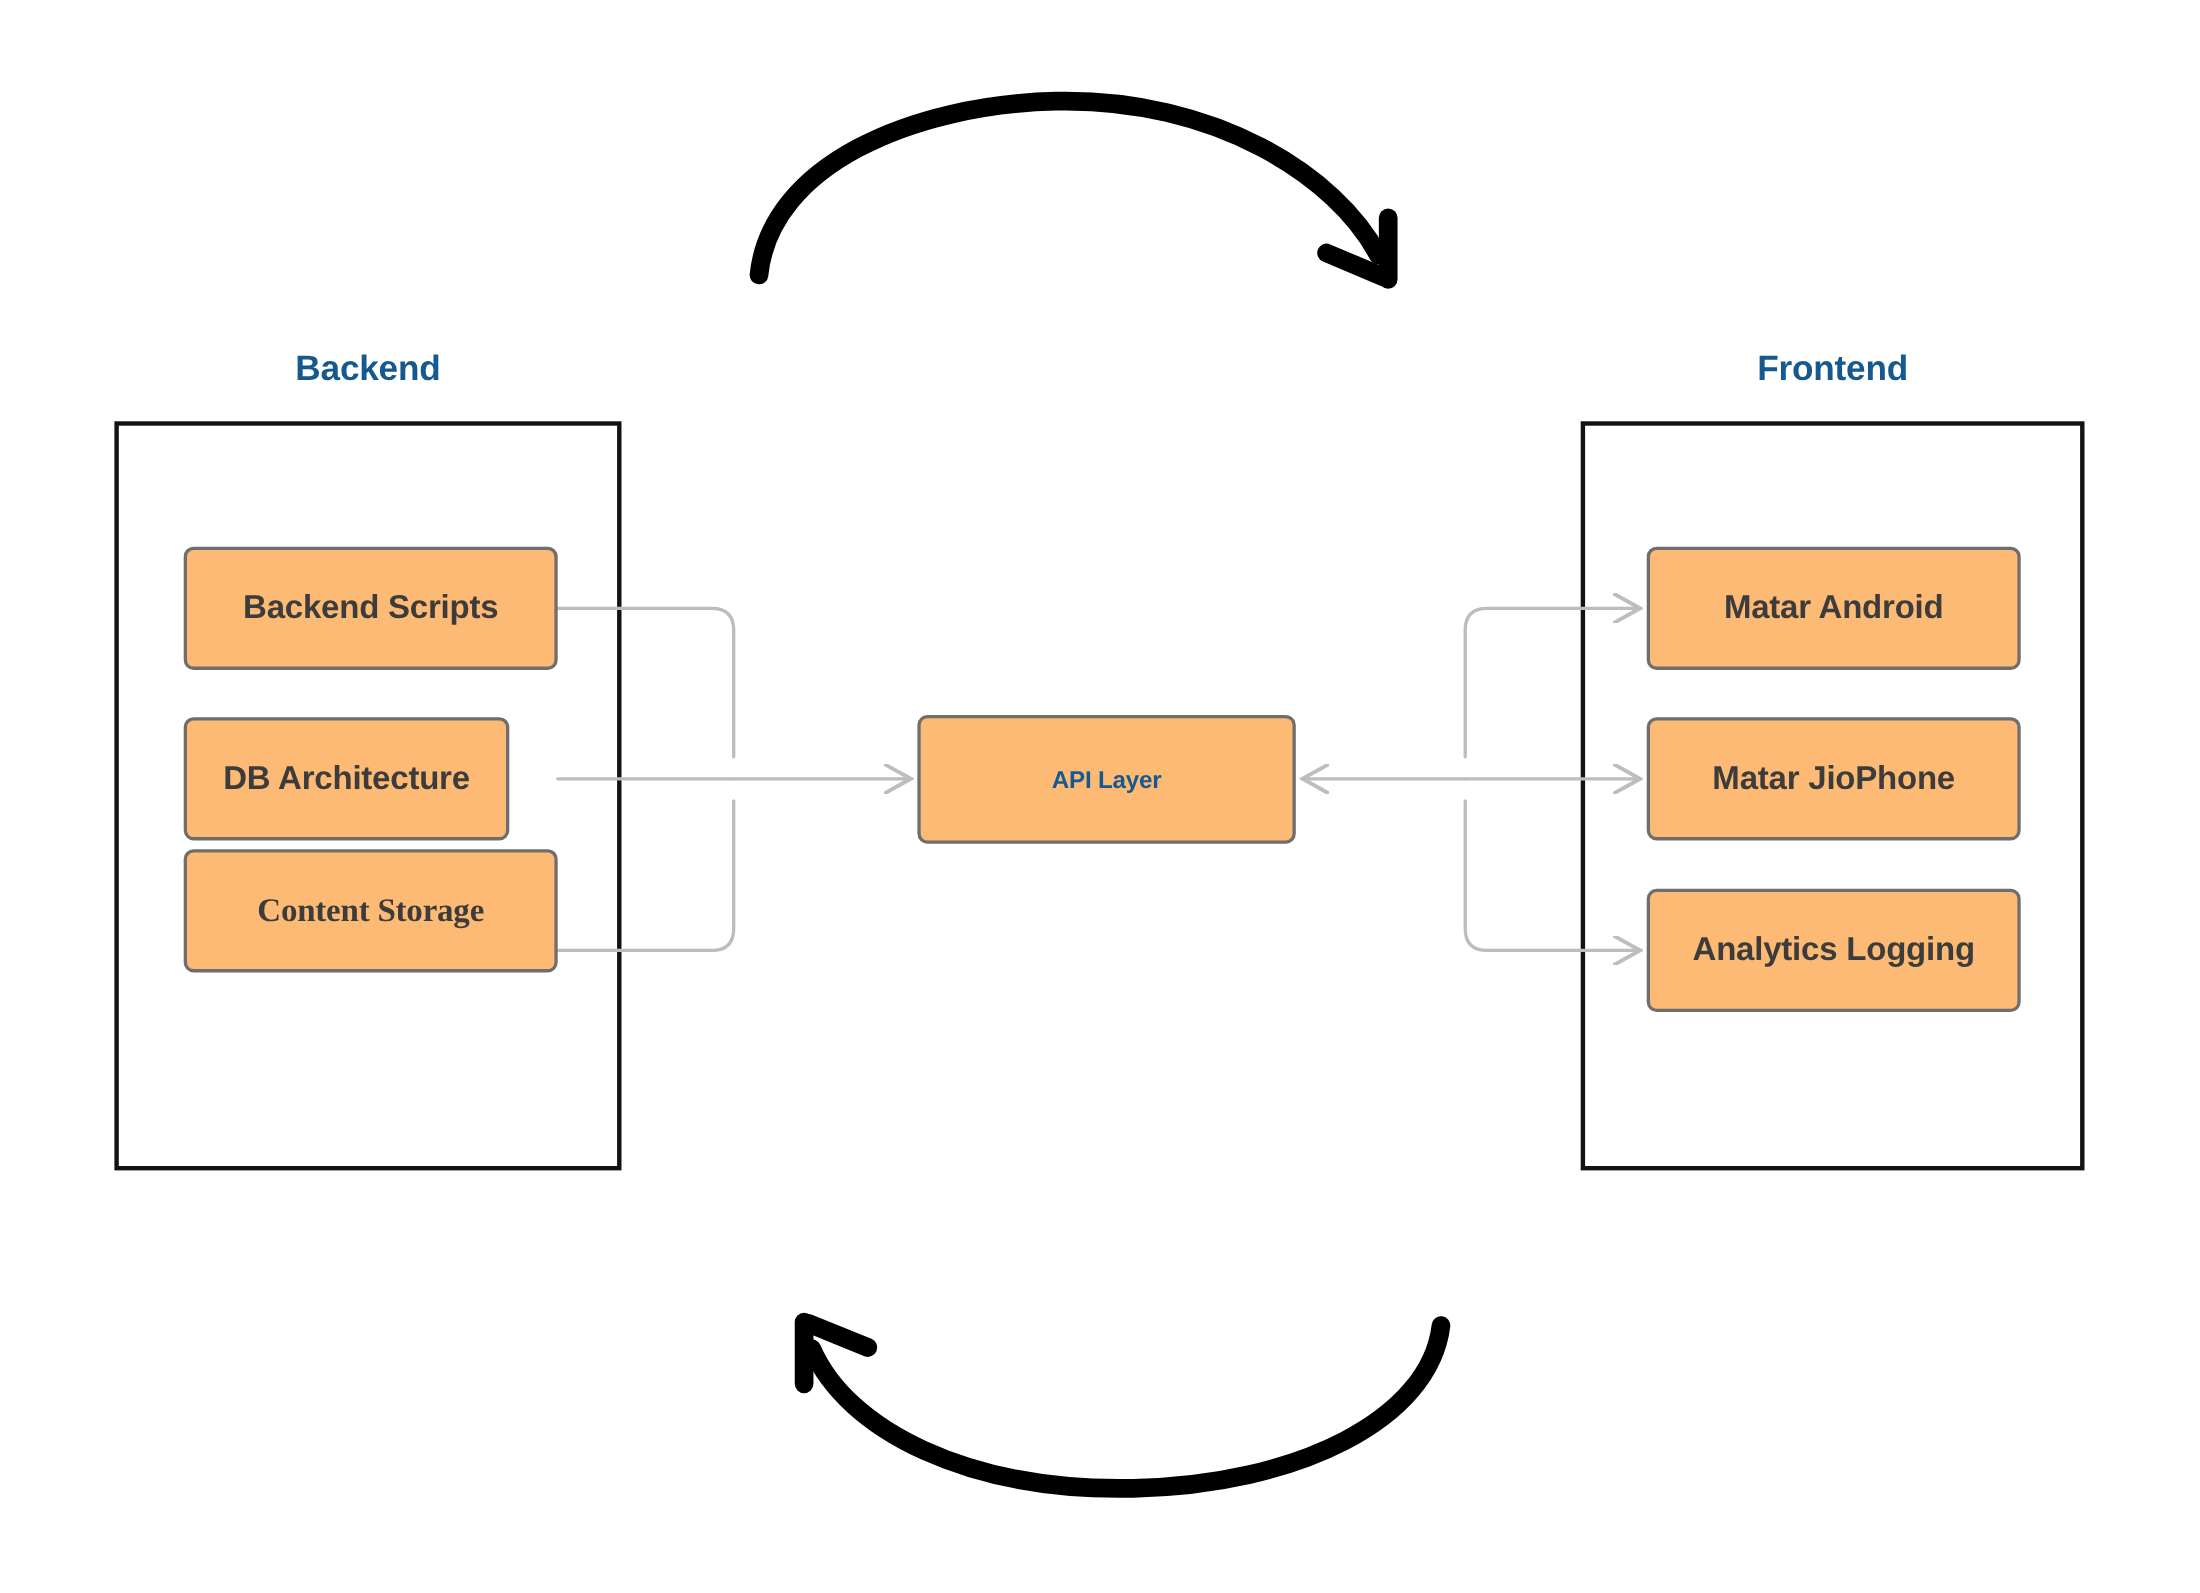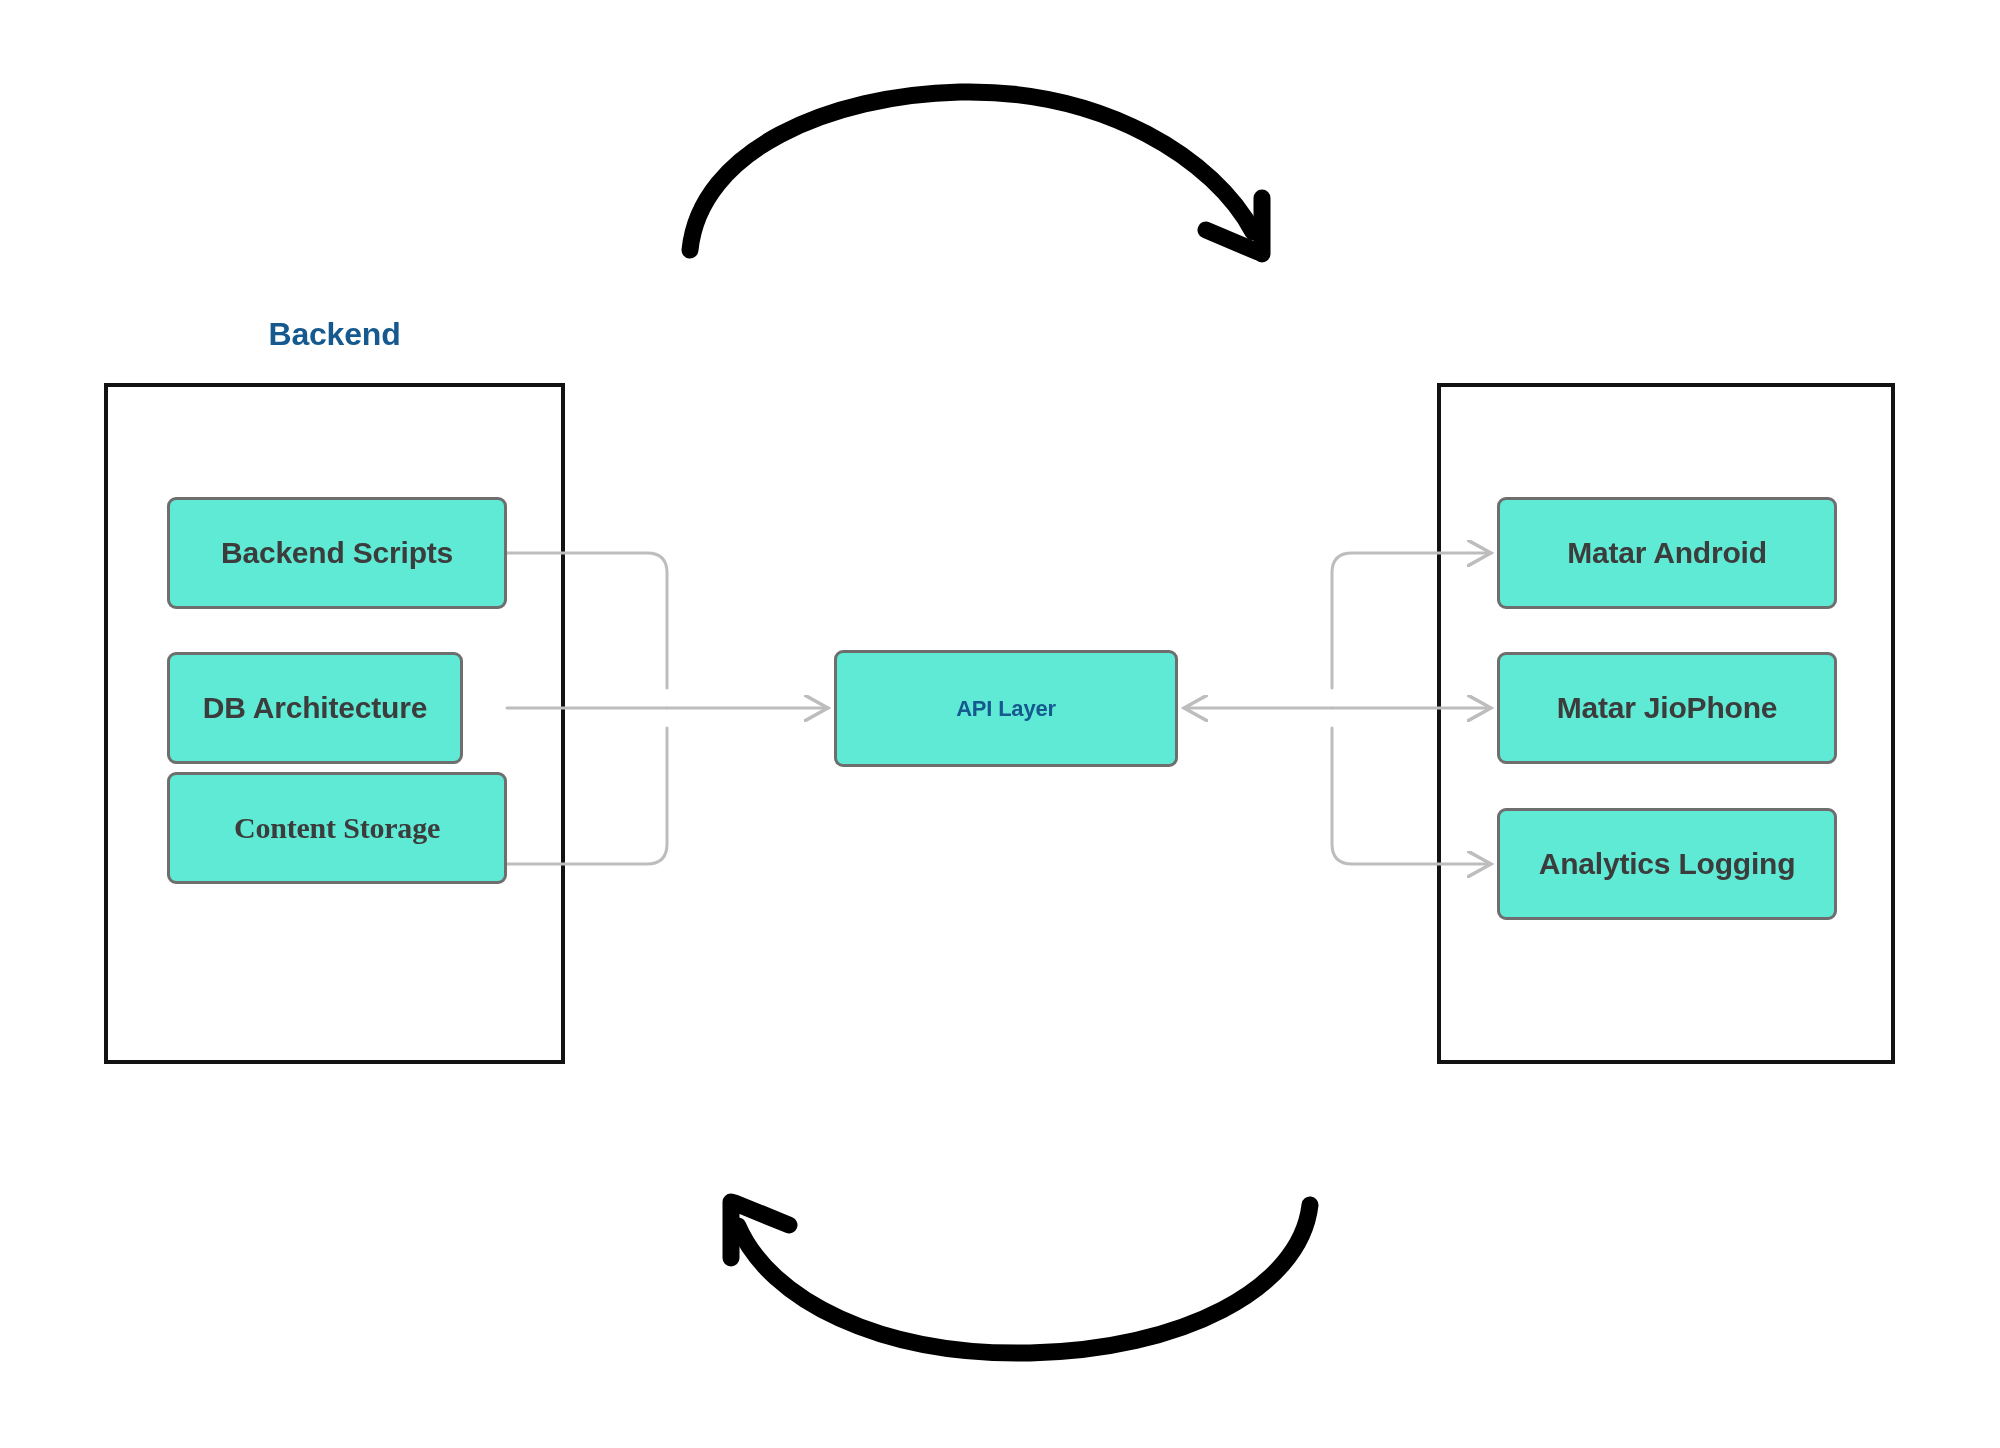--- a/index.html
+++ b/index.html
@@ -43,21 +43,21 @@
   }
   #backend-box  { left: 104px;  top: 383px; width: 461px; height: 681px; }
   #frontend-box { left: 1437px; top: 383px; width: 458px; height: 681px; }
 
   
   .node {
     position: absolute;
     box-sizing: border-box;
     border: 3px solid #6e6e6e;
     border-radius: 9px;
-    background: #5eead4;
+    background: #fdba74;
     display: flex;
     align-items: center;
     justify-content: center;
     font-size: 30px;
     font-weight: bold;
     color: #3c3c3c;
     letter-spacing: -0.2px;
     white-space: nowrap;
     z-index: 3;
   }
@@ -146,20 +146,21 @@
   <div id="backend-box" class="group-box"></div>
 
   <div id="node-backend-scripts" class="node">Backend Scripts</div>
 
   <div id="node-db-architecture" class="node">DB Architecture</div>
 
   <div id="node-content-storage" class="node">Content Storage</div>
 
   <div id="node-api-layer" class="node">API Layer</div>
 
+  <div id="frontend-title" class="group-title">Frontend</div>
 
   <div id="frontend-box" class="group-box"></div>
 
   <div id="node-matar-jiophone" class="node">Matar JioPhone</div>
 
   <div id="node-matar-android" class="node">Matar Android</div>
 
   <div id="node-analytics-logging" class="node">Analytics Logging</div>
 
 </div>

